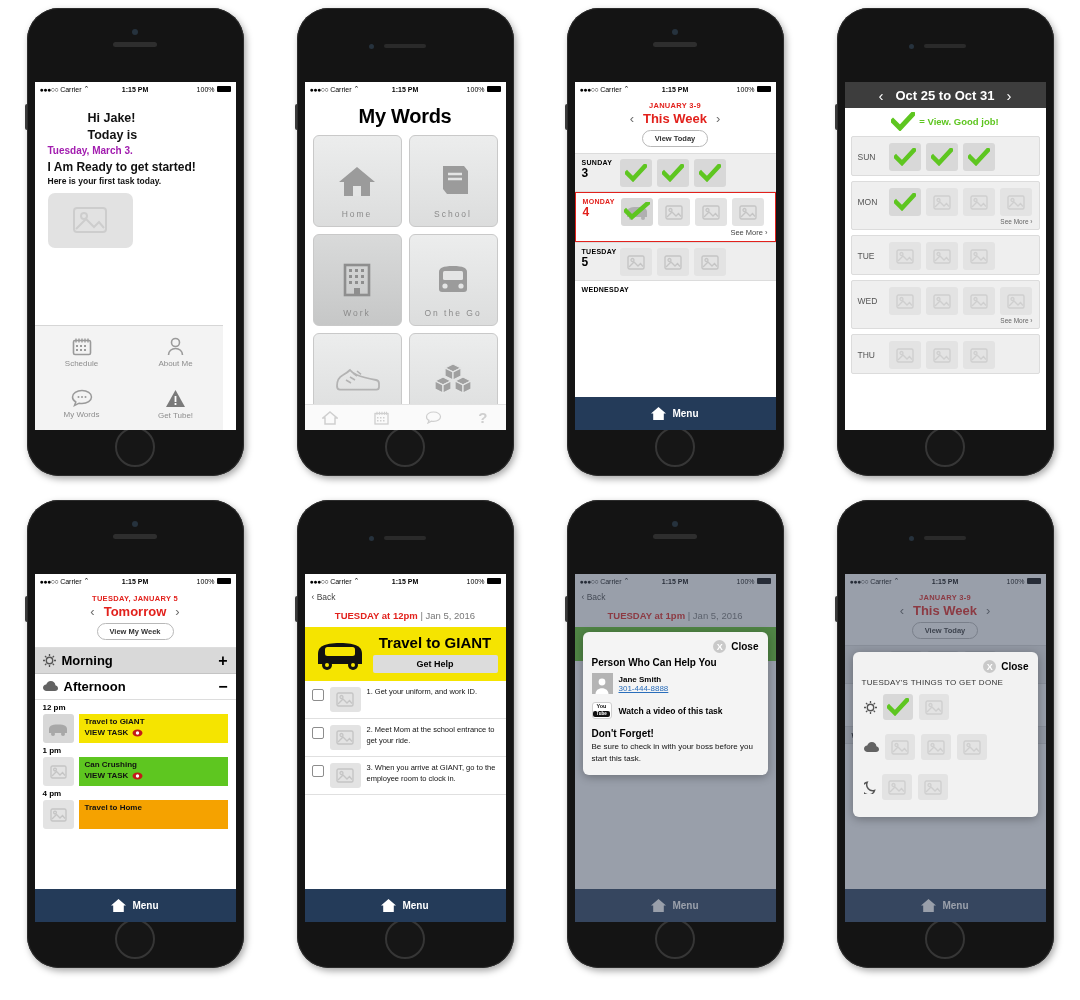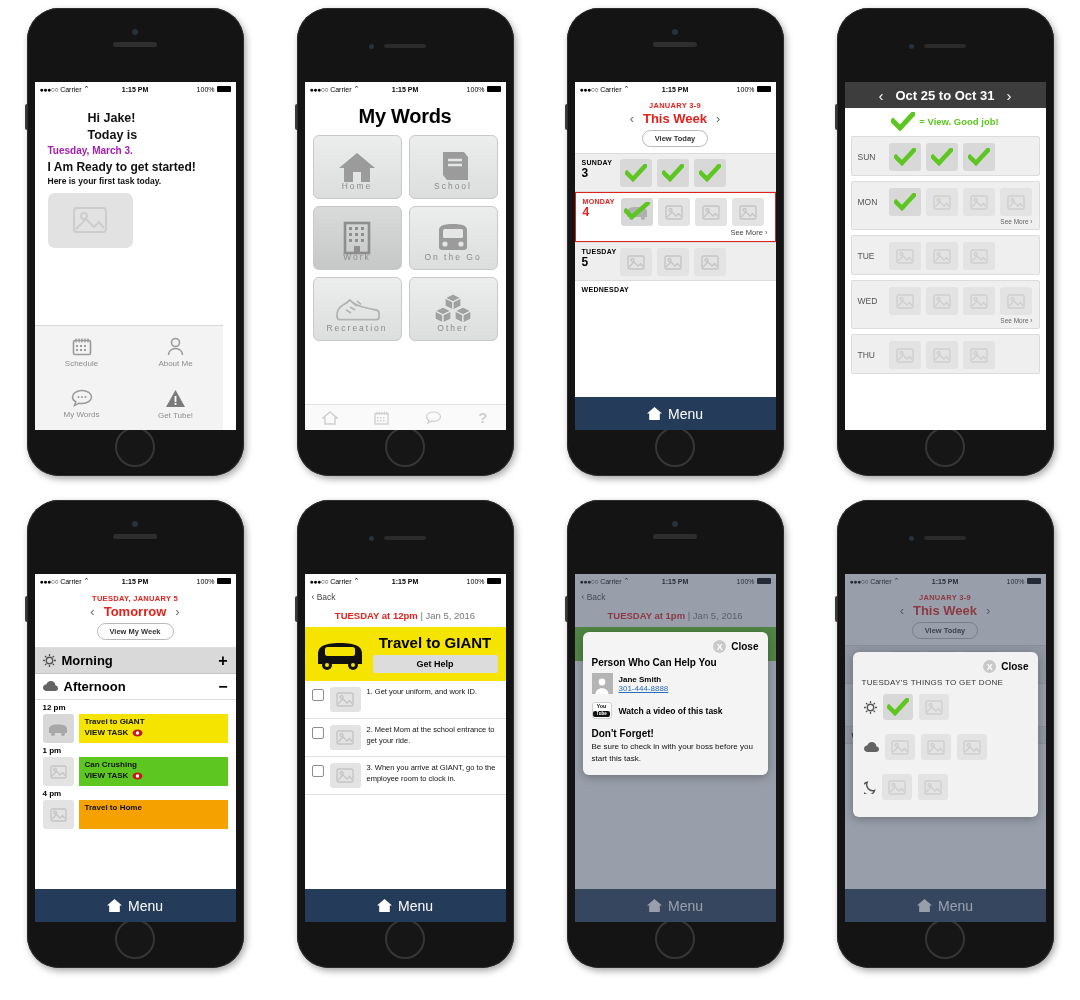--- a/index.html
+++ b/index.html
@@ -85,21 +85,21 @@
   }
   .p1-menu .mi {
     display: flex; flex-direction: column; align-items: center; justify-content: center; gap: 3px;
   }
   .p1-menu .mi span { font-size: 8px; color: #8d8d8d; }
 
   
   .p2-title { text-align: center; font-size: 20px; font-weight: bold; padding: 9px 0 7px; letter-spacing: -.3px; }
   .p2-grid { display: grid; grid-template-columns: 1fr 1fr; gap: 7px; padding: 0 8px; }
   .tile {
-    height: 64px; border-radius: 6px; border: 1px solid #c9c9c9;
+    height: 92px; border-radius: 6px; border: 1px solid #c9c9c9;
     background: linear-gradient(#eceded, #dcdddd);
     display: flex; flex-direction: column; align-items: center; justify-content: center; gap: 4px;
     position: relative;
   }
   .tile.dark { background: linear-gradient(#d9dada, #c6c7c7); }
   .tile .lbl {
     position: absolute; bottom: 7px; left: 0; right: 0; text-align: center;
     font-size: 8.5px; color: #8b8b8b; letter-spacing: 2px; font-weight: 500;
   }
   .p2-nav {
@@ -126,21 +126,21 @@
   .day-inner { display: flex; align-items: flex-start; gap: 6px; }
   .day-label { width: 32px; }
   .icon-strip { display: flex; gap: 5px; flex: 1; overflow: hidden; }
   .sq { width: 32px; height: 28px; border-radius: 3px; background: #d8d8d8; display: flex; align-items: center; justify-content: center; flex: 0 0 auto; }
   .sq.light { background: #e3e3e3; }
   .see-more { text-align: right; font-size: 7.5px; color: #444; padding-top: 2px; }
   .menu-bar {
     position: absolute; bottom: 0; left: 0; right: 0; height: 33px; background: #243b59;
     display: flex; align-items: center; justify-content: center; gap: 6px;
   }
-  .menu-bar span { color: #fff; font-size: 14px; font-weight: normal; }
+  .menu-bar span { color: #fff; font-size: 10px; font-weight: bold; }
 
   
   .dkhead {
     background: #3d3d3d; height: 26px; display: flex; align-items: center;
     justify-content: center; gap: 12px; color: #fff;
   }
   .dkhead b { font-size: 13px; font-weight: bold; }
   .dkhead .chev { color: #fff; font-size: 15px; }
   .legend { display: flex; align-items: center; justify-content: center; gap: 4px; padding: 4px 0 5px; }
   .legend span { color: #5ec620; font-size: 9.5px; font-weight: bold; }

